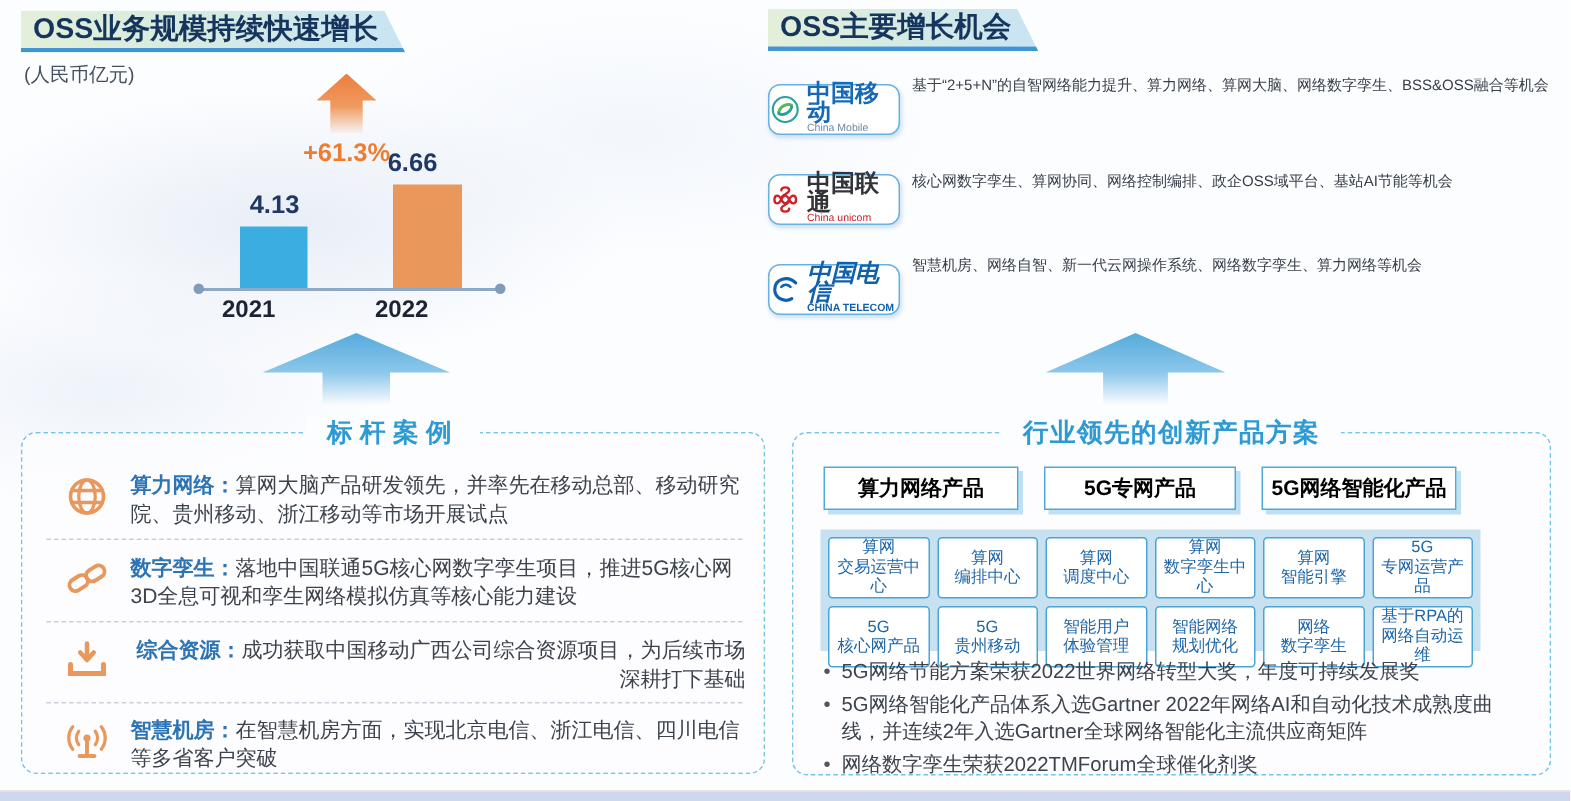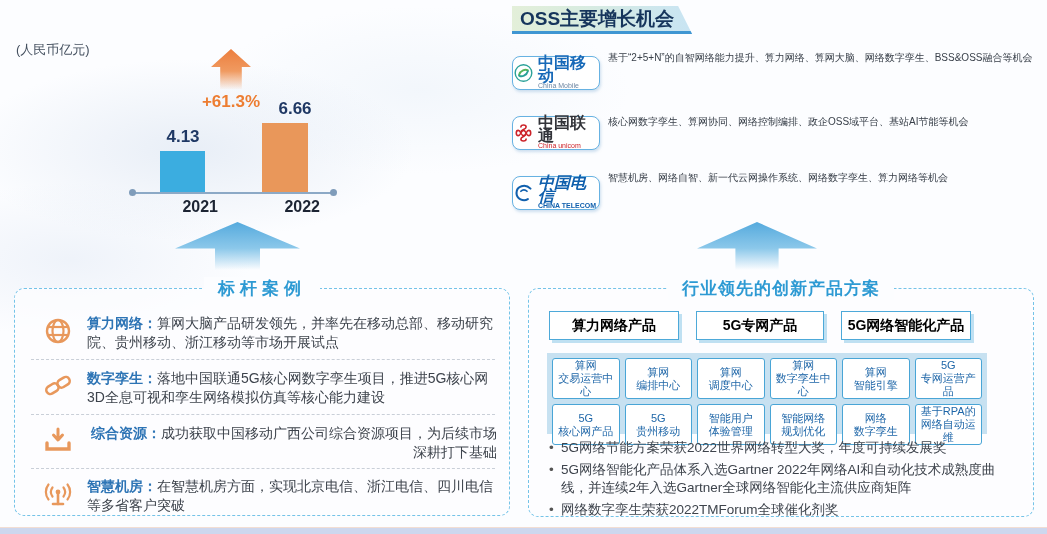--- a/index.html
+++ b/index.html
@@ -24,25 +24,25 @@
   .left-title { left:14px; top:7px; }
   .right-title { left:512px; top:6px; }
   .unit { position:absolute; left:16px; top:41px; font-size:13px; color:#44505f;text-align:right; }
 
   
   .bar { position:absolute; }
   .bar-2021 { left:160px; top:151px; width:45px; height:42px; background:#3badе0; background:#3badE0; }
   .bar-2022 { left:262px; top:123px; width:46px; height:70px; background:#e9975a; }
   .bar-value { position:absolute; width:70px; text-align:center; font-size:17px; font-weight:bold; color:#1f3864; }
   .v2021 { left:148px; top:127px; }
-  .v2022 { left:260px; top:99px; }
+  .v2022 { left:240px; top:99px; }
   .axis-line { position:absolute; left:133px; top:192px; width:200px; height:2px; background:#8ca9c6; }
   .axis-dot { position:absolute; top:189px; width:7px; height:7px; border-radius:50%; background:#7f9cba; }
   .dot-l { left:129px; } .dot-r { left:330px; }
-  .year-label { position:absolute; top:198px; width:70px; text-align:right; font-size:16px; font-weight:bold; color:#1c2433; }
+  .year-label { position:absolute; top:198px; width:70px; text-align:left; font-size:16px; font-weight:bold; color:#1c2433; }
   .y2021 { left:148px; } .y2022 { left:250px; }
 
   .growth-arrow {
     position:absolute; left:211px; top:49px; width:40px; height:40px;
     background:linear-gradient(180deg,#ec7e3e 0%,#f09a60 55%, rgba(247,198,164,0.08) 100%);
     clip-path:polygon(50% 0, 100% 45%, 77% 45%, 77% 100%, 23% 100%, 23% 45%, 0 45%);
   }
   .growth-label { position:absolute; left:196px; top:92px; width:70px; text-align:center; font-size:17px; font-weight:bold; color:#ed7d31; }
 
   .up-arrow {
@@ -118,20 +118,23 @@
 
   .bottom-strip { position:absolute; left:0; bottom:0; width:100%; height:7px; background:#cdd7ee; border-top:1px solid #f2ddd3; }
 
   svg { display:block; }
 </style>
 </head>
 <body>
 
 <div class="page">
 
+  <div class="sect-title left-title">
+    <span>OSS业务规模持续快速增长</span>
+  </div>
   <div class="unit">(人民币亿元)</div>
 
   <div class="growth-arrow"></div>
   <div class="growth-label">+61.3%</div>
 
   <div class="bar bar-2021"></div>
   <div class="bar bar-2022"></div>
   <div class="bar-value v2021">4.13</div>
   <div class="bar-value v2022">6.66</div>
   <div class="axis-line"></div>

